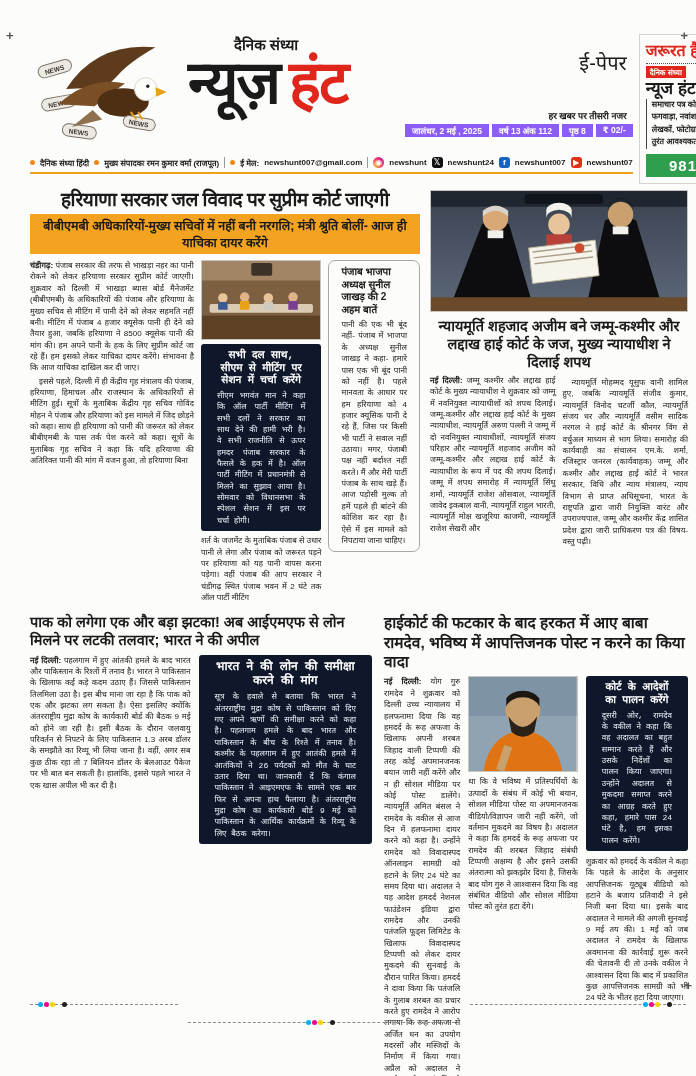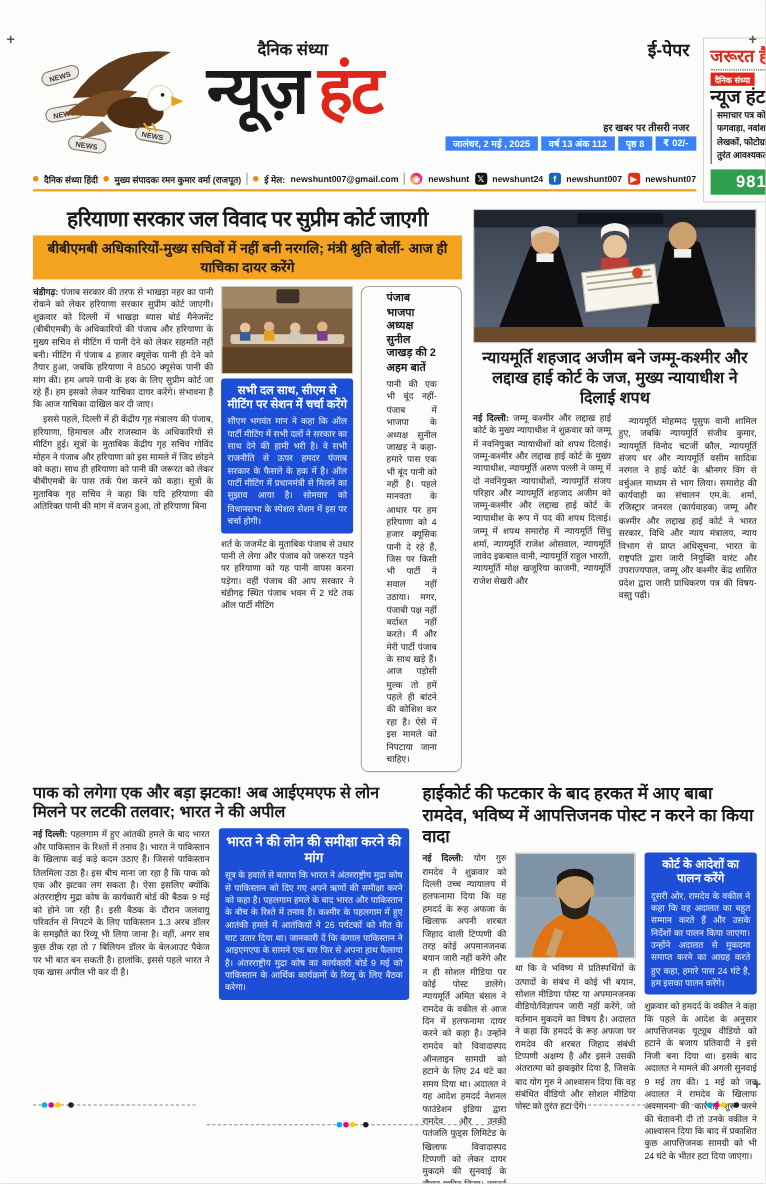--- a/index.html
+++ b/index.html
@@ -19,24 +19,24 @@
   .regline .dot { width:5px; height:5px; border-radius:50%; display:inline-block; }
   
   .mast-wrap { display:grid; grid-template-columns:1fr 154px; gap:6px; }
   .mast-left { display:flex; flex-direction:column; }
   .mast-row { display:flex; align-items:flex-start; height:116px; }
   .eagle { width:152px; height:112px; flex:0 0 auto; }
   .mast-center { flex:1; position:relative; padding-left:6px; }
   .edition-small { font-size:15px; font-weight:800; margin-left:46px; }
   .big-title { font-size:60px; font-weight:800; letter-spacing:-2px; line-height:.95; white-space:nowrap; }
   .big-title .t-red { color:#e0251b; margin-left:10px; }
-  .epaper { position:absolute; top:0; right:6px; font-size:16px; font-weight:700; }
+  .epaper { position:absolute; top:15px; right:6px; font-size:20px; font-weight:400; }
   .tagline { text-align:right; font-size:9px; font-weight:700; margin-top:-2px; padding-right:6px; }
   .dateline { display:flex; justify-content:flex-end; gap:3px; margin-top:2px; }
-  .dateline span { background:#3b82f6; color:#fff; font-size:8.5px; font-weight:700; padding:1px 7px; }
+  .dateline span { background:#8b5cf6; color:#fff; font-size:8.5px; font-weight:700; padding:1px 7px; }
   .contact-bar { display:flex; align-items:center; gap:5px; font-size:8px; font-weight:700;
     border-bottom:2.5px solid #f0a11c; padding:3px 0 4px; margin-top:4px; white-space:nowrap;justify-content:center; }
   .contact-bar .sep { border-left:1px solid #999; align-self:stretch; }
   .odot { width:5px; height:5px; background:#f0891c; border-radius:50%; display:inline-block; flex:0 0 auto; }
   .sicon { width:11px; height:11px; border-radius:3px; color:#fff; font-size:8px; font-weight:800;
     display:inline-flex; align-items:center; justify-content:center; flex:0 0 auto; }
   .ig { background:radial-gradient(circle at 30% 70%, #f9ce34, #ee2a7b 60%, #6228d7); border-radius:50%; }
   .xx { background:#111; }
   .fb { background:#1465c0; }
   .yt { background:#e33118; }
@@ -49,24 +49,24 @@
   .ad-phone { background:#2f9e4d; color:#fff; font-size:15px; font-weight:800; text-align:center;
     letter-spacing:1px; padding:3px 0; margin-top:3px; }
   
   .h-main { font-size:19px; font-weight:800; text-align:center; line-height:1.08; letter-spacing:-.5px; }
   .subhead { background:#f4a320; font-size:12.5px; font-weight:800; text-align:center; padding:3px 4px; margin-top:4px; }
   .body-p { font-size:8px; line-height:1.42; text-align:justify; }
   .body-p + .body-p { margin-top:2px; text-indent:9px; }
   .lead { font-weight:800; }
   .photo { border:1px solid #c9c6bf; overflow:hidden; }
   .photo svg { display:block; width:100%; height:100%; }
-  .bluebox { background:#1d4ed8; color:#fff; border-radius:3px; padding:5px 6px; }
+  .bluebox { background:#0f172a; color:#fff; border-radius:3px; padding:5px 16px;font-family:Liberation Mono, monospace; }
   .bluebox .bb-title { font-size:10.5px; font-weight:800; text-align:center; line-height:1.2; margin-bottom:3px; }
   .bluebox .body-p { color:#eef3fb; }
-  .outline-box { border:1px solid #a9a7a1; border-radius:7px; padding:5px 22px; }
+  .outline-box { border:1px solid #a9a7a1; border-radius:7px; padding:5px 12px; }
   .outline-box .ob-title { font-size:10px; font-weight:800; line-height:1.25; margin-bottom:3px; }
   
   .top-section { display:grid; grid-template-columns:390px 1fr; gap:10px; margin-top:6px; }
   .story-cols { display:grid; grid-template-columns:1.7fr 1.25fr .95fr; gap:7px; margin-top:6px; }
   .meet-photo { height:80px; }
   .judge-photo { height:122px; }
   .h-judge { font-size:14.5px; font-weight:800; text-align:center; line-height:1.25; margin:5px 0 4px; }
   .cols-2 { display:grid; grid-template-columns:1fr 1fr; gap:7px; }
   
   .mid-section { display:grid; grid-template-columns:342px 1fr; gap:12px; margin-top:10px; }

